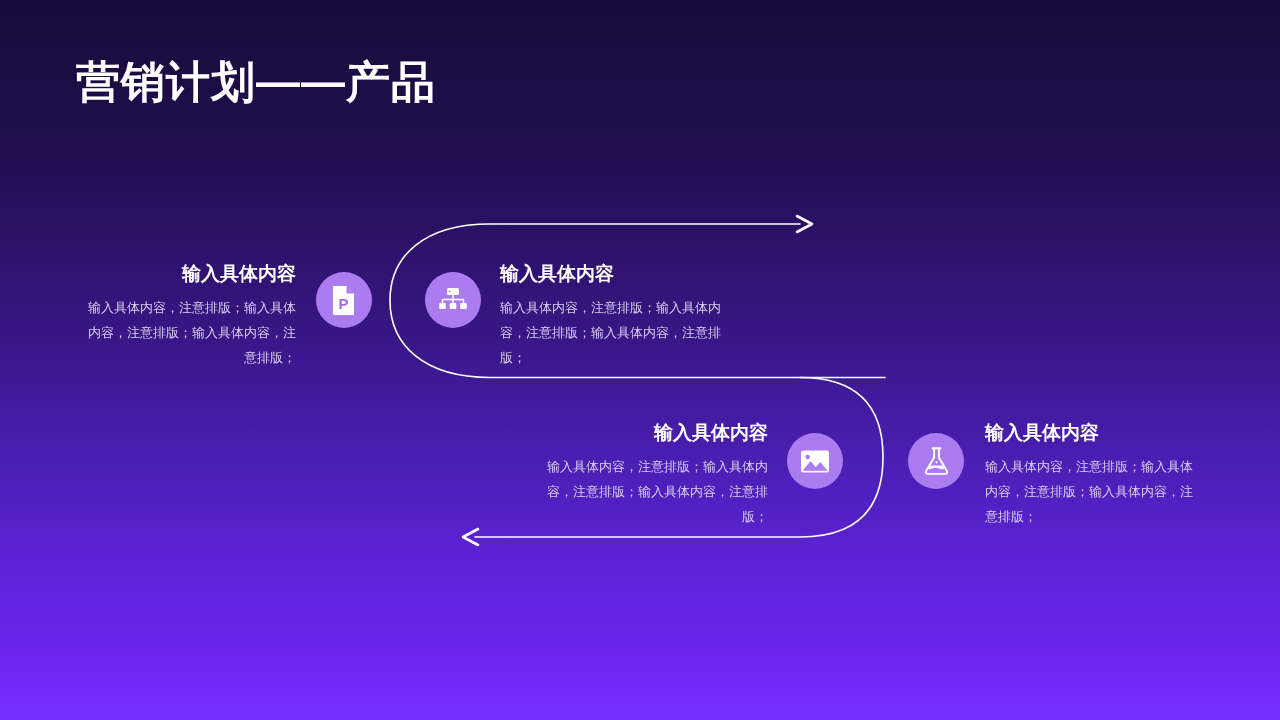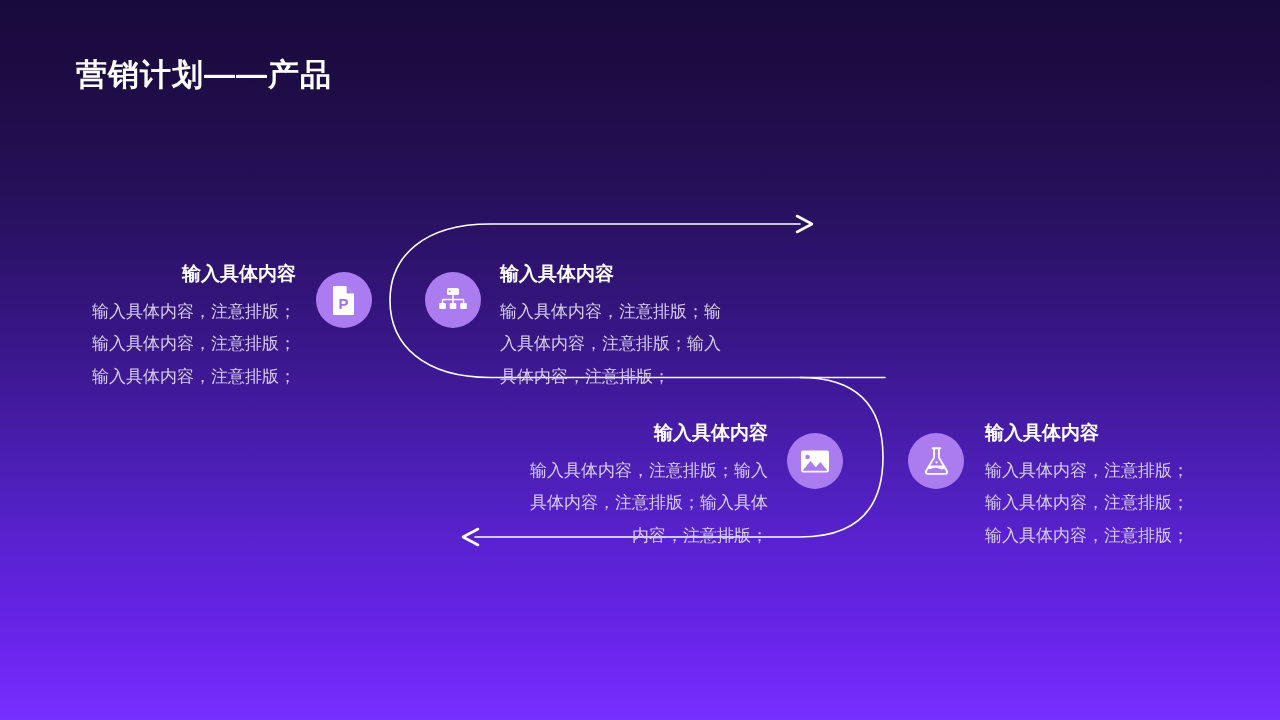--- a/index.html
+++ b/index.html
@@ -26,21 +26,21 @@
         #7630ff 100%);
     font-family: "Liberation Sans", "DejaVu Sans", sans-serif;
     -webkit-font-smoothing: antialiased;
   }
 
   
   #title {
     position: absolute;
     left: 76px;
     top: 56px;
-    font-size: 31px;
+    font-size: 44px;
     font-weight: bold;
     color: #ffffff;
     letter-spacing: 1px;
     line-height: 1.2;
     white-space: nowrap;
   }
 
   
   #path-layer {
     position: absolute;
@@ -71,21 +71,21 @@
   }
   .item-heading {
     font-size: 19px;
     font-weight: bold;
     color: #ffffff;
     line-height: 1.3;
     margin-bottom: 9px;
     white-space: nowrap;
   }
   .item-body {
-    font-size: 17px;
+    font-size: 13px;
     color: #d9d0f0;
     line-height: 1.92;
     font-weight: normal;
   }
   .align-right { text-align: right; }
   .align-left  { text-align: left; }
 
   
   #block1 { left: 84px;  top: 262px; width: 212px; }
   #block2 { left: 500px; top: 262px; width: 236px; }

